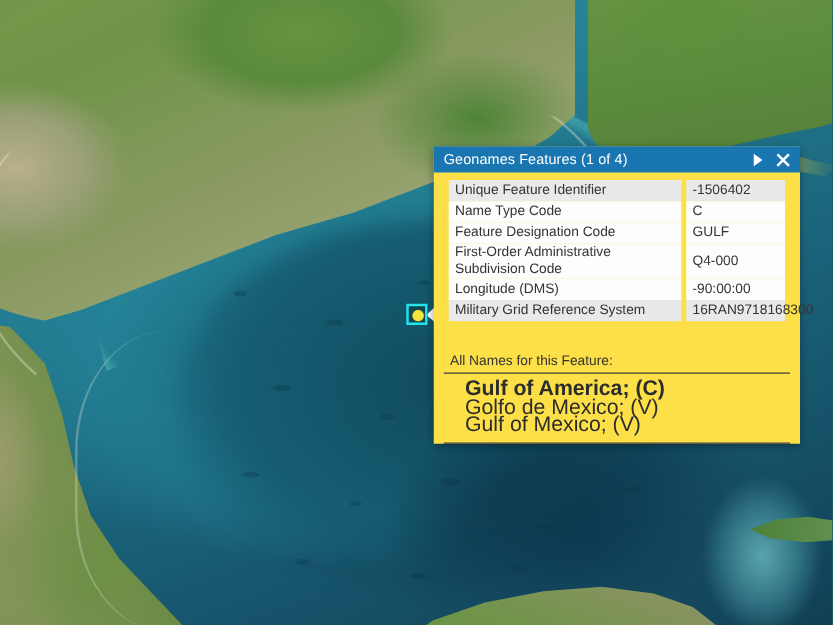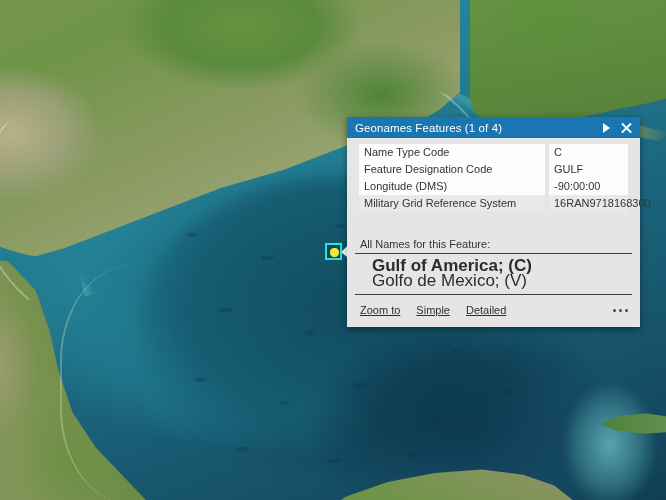--- a/index.html
+++ b/index.html
@@ -144,21 +144,21 @@
           border:2px solid #22e3e8;background:#0d4454;box-sizing:border-box;}
   .marker-dot{position:absolute;left:3px;top:3px;width:9px;height:9px;border-radius:50%;
               background:#f2e43a;box-shadow:0 0 1px #c9bb20;}
   .leader{position:absolute;left:341px;top:241px;width:12px;height:21px;
           background:#fdfdfd;
           clip-path:polygon(100% 0%,100% 100%,0% 52%);}
 
   
   .popup{
     position:absolute;left:347px;top:117px;width:293px;
-    background:#e5e5e5;
+    background:#fde047;
     box-shadow:0 2px 7px rgba(0,0,0,.42);
     font-size:11px;color:#2a2a2a;
   }
   .popup-title{
     height:21px;background:#1a76b0;color:#ffffff;
     display:flex;align-items:center;padding:0 5px 0 8px;
     font-size:11.5px;letter-spacing:.1px;
   }
   .popup-title .ttl{flex:1;white-space:nowrap;overflow:hidden;}
   .title-btn{
@@ -235,52 +235,50 @@
       </span>
       <span class="title-btn">
         <span class="xmark"></span>
       </span>
     </div>
 
     <div class="popup-body">
 
       <table class="attr-table">
         <tbody>
+          <tr class="stripe">
+            <td class="lbl">Unique Feature Identifier</td>
+            <td class="val">-1506402</td>
+          </tr>
           <tr class="plain">
             <td class="lbl">Name Type Code</td>
             <td class="val">C</td>
           </tr>
           <tr class="plain">
             <td class="lbl">Feature Designation Code</td>
             <td class="val">GULF</td>
+          </tr>
+          <tr class="plain">
+            <td class="lbl">First-Order Administrative Subdivision Code</td>
+            <td class="val">Q4-000</td>
           </tr>
           <tr class="plain">
             <td class="lbl">Longitude (DMS)</td>
             <td class="val">-90:00:00</td>
           </tr>
           <tr class="stripe">
             <td class="lbl">Military Grid Reference System</td>
             <td class="val">16RAN9718168300</td>
           </tr>
         </tbody>
       </table>
 
       <div class="names-header">All Names for this Feature:</div>
       <div class="names-list">
         <div class="nm primary">Gulf of America;  (C)</div>
         <div class="nm">Golfo de Mexico;  (V)</div>
+        <div class="nm">Gulf of Mexico;  (V)</div>
       </div>
     </div>
 
-    <div class="popup-footer">
-      <span class="flink">Zoom to</span>
-      <span class="flink">Simple</span>
-      <span class="flink">Detailed</span>
-      <span class="spacer"></span>
-      <span class="kebab">
-        <i></i>
-        <i></i>
-        <i></i>
-      </span>
-    </div>
 
   </div>
 </div>
 
 </body></html>

